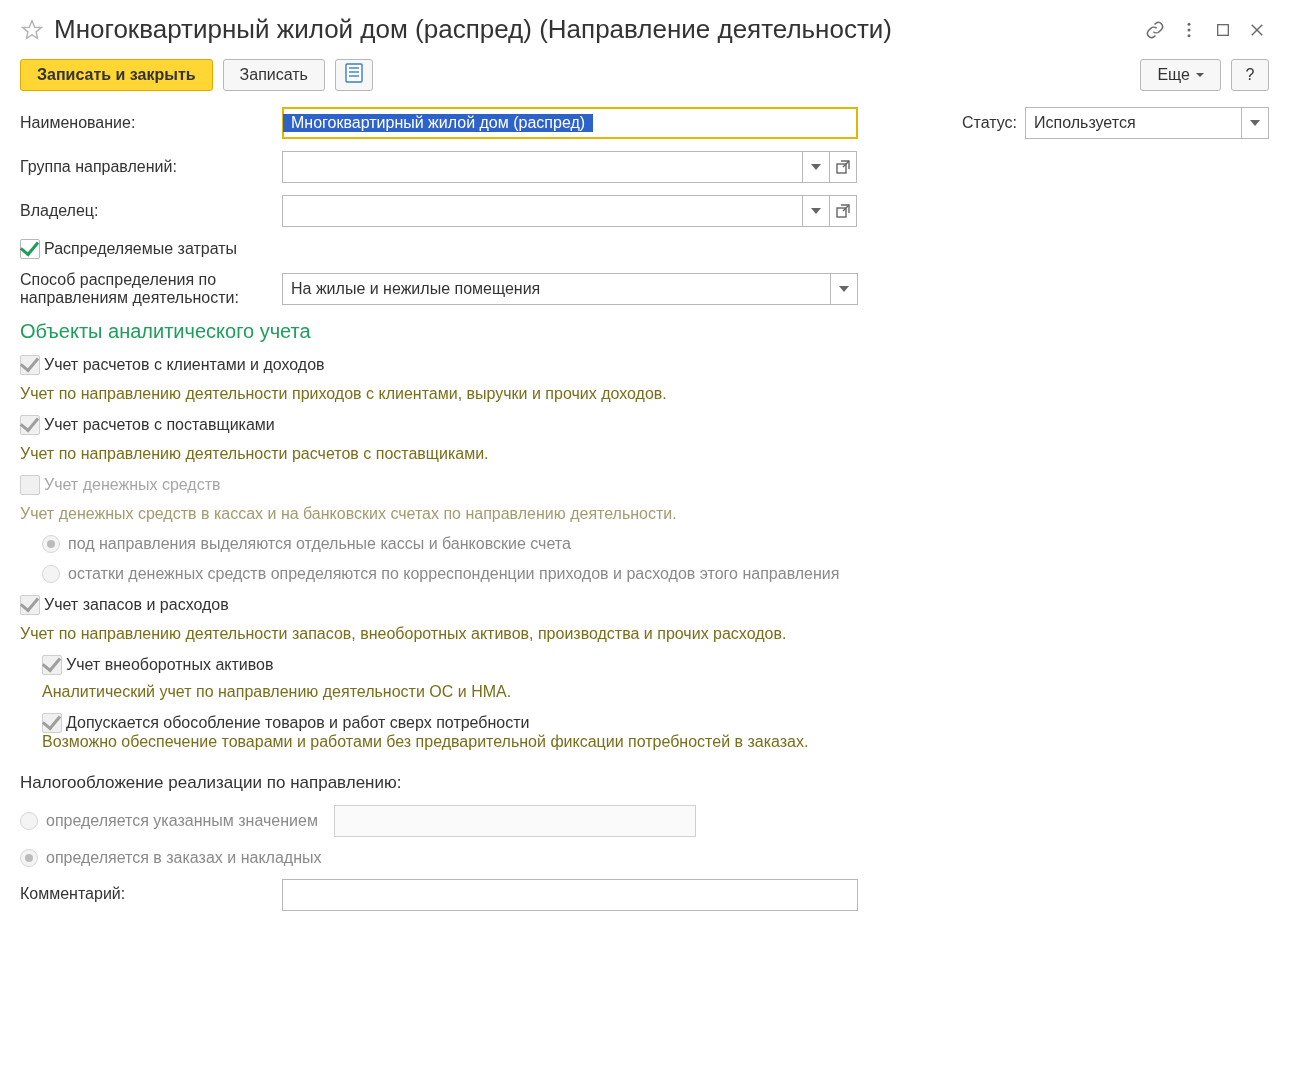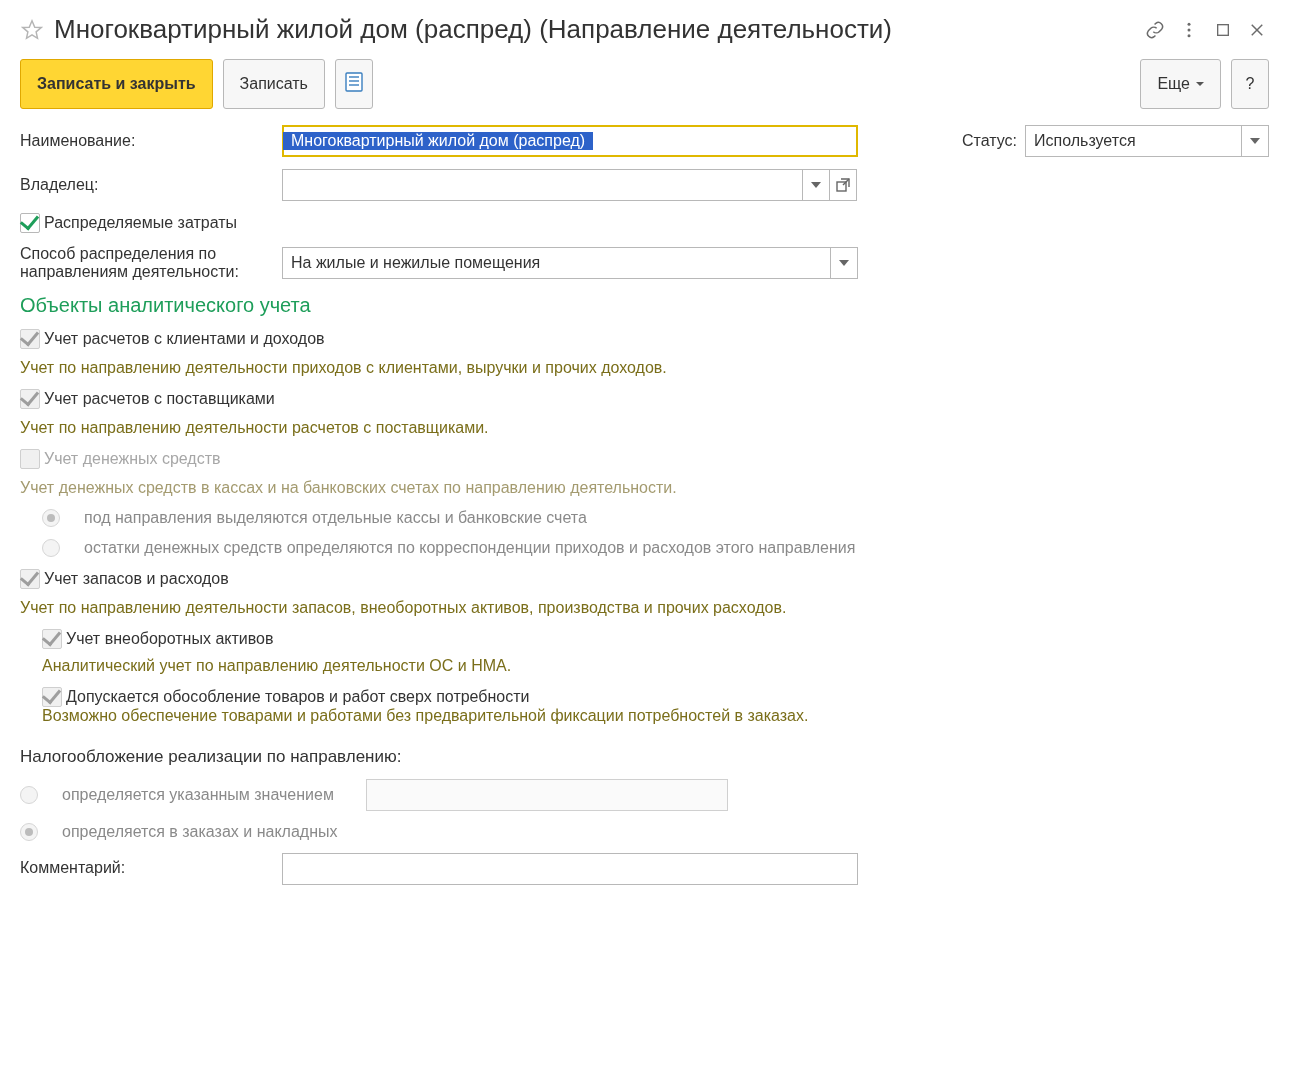--- a/index.html
+++ b/index.html
@@ -19,21 +19,21 @@
   body{margin:0;font-family:Arial,Helvetica,sans-serif;font-size:16px;color:var(--text);background:#fff}
   .window{width:1289px;padding:0 20px 20px 20px}
   
   .titlebar{display:flex;align-items:center;gap:10px;padding:14px 0 10px 0}
   .titlebar h1{font-size:26px;font-weight:400;margin:0;flex:1}
   .star{width:24px;height:24px;color:#b5b5b5;display:flex;align-items:center;justify-content:center;cursor:pointer}
   .tb-ico{width:24px;height:24px;display:flex;align-items:center;justify-content:center;color:#6b6b6b;cursor:pointer}
   .tb-ico svg{display:block}
   
   .toolbar{display:flex;align-items:center;gap:10px;padding:4px 0 16px 0}
-  .btn{height:50px;padding:0 16px;border:1px solid var(--border);background:#f7f7f7;border-radius:3px;font-size:16px;display:inline-flex;align-items:center;cursor:pointer;color:#333}
+  .btn{height:32px;padding:0 16px;border:1px solid var(--border);background:#f7f7f7;border-radius:3px;font-size:16px;display:inline-flex;align-items:center;cursor:pointer;color:#333}
   .btn.primary{background:var(--yellow);border-color:var(--yellow-border);font-weight:700;color:#333}
   .btn.icon-only{width:38px;padding:0;justify-content:center}
   .btn.caret::after{content:"";display:inline-block;margin-left:6px;border:4px solid transparent;border-top-color:#555;position:relative;top:2px}
   .spacer{flex:1}
   .btn.help{width:38px;padding:0;justify-content:center}
   
   .form{display:flex;flex-direction:column;gap:12px}
   .row{display:flex;align-items:center;gap:10px}
   .row .label{width:252px;min-width:252px;padding-right:6px;color:var(--text)}
   .row.multi .label{line-height:1.15}
@@ -55,21 +55,21 @@
   
   .chk-row{display:flex;align-items:center;gap:4px}
   .chk{width:20px;height:20px;border:1px solid var(--border);border-radius:2px;display:inline-flex;align-items:center;justify-content:center;background:#fff;cursor:pointer;position:relative;flex-shrink:0}
   .chk.checked::after{content:"";position:absolute;left:3px;top:-2px;width:8px;height:14px;border:solid var(--green);border-width:0 3px 3px 0;transform:rotate(40deg)}
   .chk.dchk{background:#f0f0f0;border-color:#cfcfcf;cursor:default}
   .chk.dchk.checked::after{border-color:#9e9e9e}
   .chk-row.disabled{color:#a7a7a7}
   .note{color:var(--olive);margin-top:-2px}
   .note.dim{color:var(--olive-muted)}
   .indent{padding-left:22px}
-  .radio-row{display:flex;align-items:center;gap:24px}
+  .radio-row{display:flex;align-items:center;gap:8px}
   .radio{width:18px;height:18px;border:1px solid var(--border);border-radius:50%;display:inline-flex;align-items:center;justify-content:center;background:#fff;flex-shrink:0}
   .radio.checked::after{content:"";width:8px;height:8px;border-radius:50%;background:#8a8a8a}
   .radio.disabled{border-color:#d6d6d6;background:#f4f4f4}
   .radio.disabled.checked::after{background:#bcbcbc}
   .radio-row.disabled{color:var(--sub-grey)}
   .section-title{color:var(--green);font-size:20px;}
   .subhead{color:var(--text);font-size:17px;margin-top:10px}
   .tax-input{width:362px;height:32px;border:1px solid var(--border-light);background:#fafafa;margin-left:8px}
   .row.top-align{align-items:flex-start}
   .comment-row .label{padding-top:6px}
@@ -146,23 +146,22 @@
             </div>
           <div class="dd">
             <svg width="10" height="6" viewBox="0 0 10 6">
                 <path d="M0 0 L5 6 L10 0 Z" fill="#666"></path>
               </svg>
           </div>
         </div>
       </div>
     </div>
 
-
     <div class="row">
-      <div class="label">Владелец:</div>
+      <div class="label">Группа направлений:</div>
       <div class="combo combo1">
         <div class="body">
             <span></span>
           </div>
         <div class="dd">
             <svg width="10" height="6" viewBox="0 0 10 6">
               <path d="M0 0 L5 6 L10 0 Z" fill="#666"></path>
             </svg>
           </div>
         <div class="open">
@@ -170,20 +169,43 @@
               <svg width="14" height="14" viewBox="0 0 14 14" fill="none" stroke="#666" stroke-width="1.4">
                 <rect x="1" y="4" width="9" height="9"></rect>
                 <path d="M5 1 h8 v8"></path>
                 <path d="M13 1 L7 7"></path>
               </svg>
             </span>
         </div>
       </div>
     </div>
 
+    <div class="row">
+      <div class="label">Владелец:</div>
+      <div class="combo combo1">
+        <div class="body">
+            <span></span>
+          </div>
+        <div class="dd">
+            <svg width="10" height="6" viewBox="0 0 10 6">
+              <path d="M0 0 L5 6 L10 0 Z" fill="#666"></path>
+            </svg>
+          </div>
+        <div class="open">
+          <span>
+              <svg width="14" height="14" viewBox="0 0 14 14" fill="none" stroke="#666" stroke-width="1.4">
+                <rect x="1" y="4" width="9" height="9"></rect>
+                <path d="M5 1 h8 v8"></path>
+                <path d="M13 1 L7 7"></path>
+              </svg>
+            </span>
+        </div>
+      </div>
+    </div>
+
     <div class="chk-row">
       <span class="chk checked"></span>
       <span>Распределяемые затраты</span>
     </div>
 
     <div class="row multi">
       <div class="label">Способ распределения по направлениям деятельности:</div>
       <div class="combo combo2">
         <div class="body">
             <span>На жилые и нежилые помещения</span>

